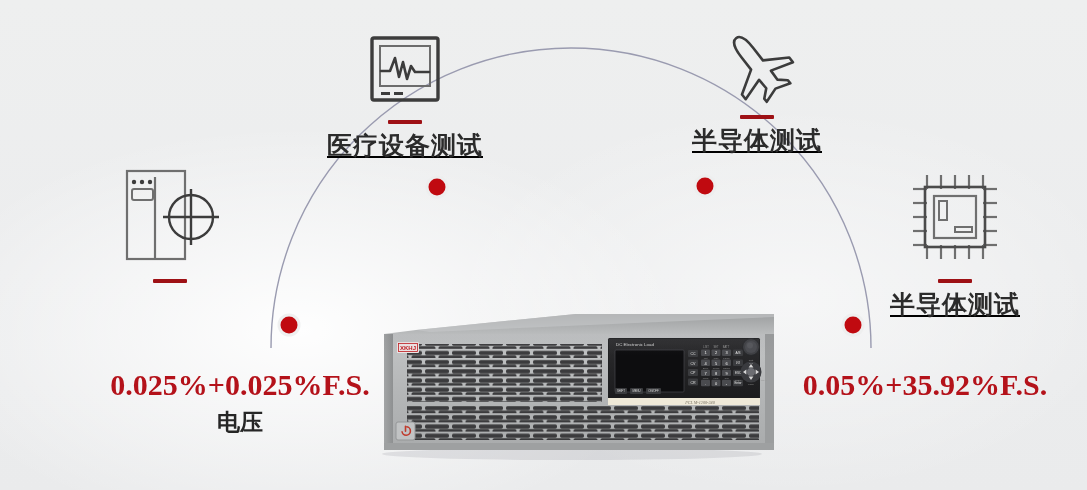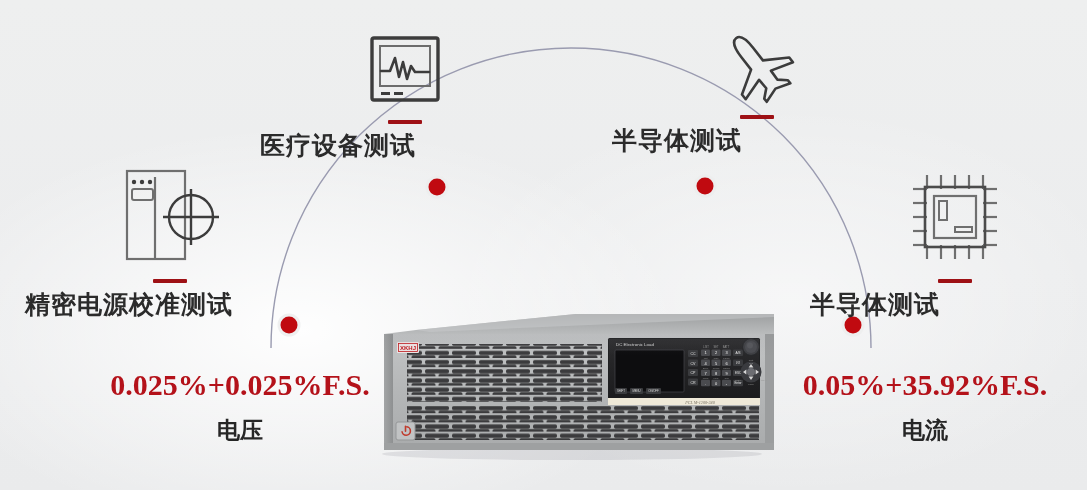--- a/index.html
+++ b/index.html
@@ -18,21 +18,21 @@
 
   
   .arc-layer{position:absolute;left:0;top:0;width:1087px;height:490px;}
   .dot{
     position:absolute;width:17px;height:17px;border-radius:50%;
     background:#c00a10;transform:translate(-50%,-50%);
     box-shadow:0 0 0 3px rgba(236,237,237,0.85);
   }
 
   
-  .node{position:absolute;}
+  .node{position:absolute;text-align:center;text-decoration:underline;}
   .node .ico{display:block;margin:0 auto;}
   .rule{
     width:34px;height:4px;background:#9e1115;margin:10px auto 8px;border-radius:1px;
   }
   .node .label{
     font-size:25px;font-weight:bold;color:#2b2b2b;letter-spacing:1px;
     white-space:nowrap;line-height:1.1;
     font-family:"Liberation Sans","DejaVu Sans",sans-serif;
   }
 
@@ -42,21 +42,21 @@
   #node-semi{left:810px;top:165px;width:290px;}
 
   
   .spec{position:absolute;text-align:center;}
   .spec .value{
     color:#b4121a;font-weight:bold;font-size:30px;white-space:nowrap;
     font-family:"Liberation Serif","DejaVu Serif",serif;
     letter-spacing:0px;line-height:1.15;
   }
   .spec .unit{
-    color:#262626;font-weight:bold;font-size:23px;margin-top:12px;
+    color:#262626;font-weight:bold;font-size:23px;margin-top:4px;
     font-family:"Liberation Sans","DejaVu Sans",sans-serif;
   }
   #spec-left{left:95px;top:368px;width:290px;text-align:center;}
   #spec-right{left:785px;top:368px;width:280px;}
 
   
   #device{position:absolute;left:370px;top:312px;width:404px;height:148px;}
 </style>
 </head>
 <body>
@@ -99,21 +99,20 @@
       <line x1="48" y1="12" x2="48" y2="94" stroke="#6f6f6f" stroke-width="2.2"></line>
       <circle cx="27" cy="17" r="2.2" fill="#3c3c3c"></circle>
       <circle cx="35" cy="17" r="2.2" fill="#3c3c3c"></circle>
       <circle cx="43" cy="17" r="2.2" fill="#3c3c3c"></circle>
       <rect x="25" y="24" width="21" height="11" rx="2" fill="none" stroke="#6f6f6f" stroke-width="2"></rect>
       <circle cx="84" cy="52" r="22" fill="none" stroke="#3c3c3c" stroke-width="2.4"></circle>
       <line x1="84" y1="24" x2="84" y2="80" stroke="#3c3c3c" stroke-width="2.4"></line>
       <line x1="56" y1="52" x2="112" y2="52" stroke="#3c3c3c" stroke-width="2.4"></line>
     </svg>
     <div class="rule"></div>
-    <div class="label">精密电源校准测试</div>
   </div>
 
   <div class="node" id="node-semi">
     <svg class="ico" width="104" height="104" viewBox="0 0 104 104">
       <g stroke="#6f6f6f" stroke-width="2.2">
         <line x1="24" y1="10" x2="24" y2="24"></line>
           <line x1="38" y1="10" x2="38" y2="24"></line>
         <line x1="52" y1="10" x2="52" y2="24"></line>
           <line x1="66" y1="10" x2="66" y2="24"></line>
         <line x1="80" y1="10" x2="80" y2="24"></line>
@@ -141,21 +140,20 @@
     <div class="rule"></div>
     <div class="label">半导体测试</div>
   </div>
 
   <div class="spec" id="spec-left">
     <div class="value">0.025%+0.025%F.S.</div>
     <div class="unit">电压</div>
   </div>
   <div class="spec" id="spec-right">
     <div class="value">0.05%+35.92%F.S.</div>
-    <div class="unit">电流</div>
   </div>
 
   <svg id="device" viewBox="0 0 404 148">
     <defs>
       <linearGradient id="topg" x1="0" y1="0" x2="0" y2="1">
         <stop offset="0" stop-color="#9d9fa0"></stop>
           <stop offset="1" stop-color="#babcbd"></stop>
       </linearGradient>
       <linearGradient id="faceg" x1="0" y1="0" x2="0" y2="1">
         <stop offset="0" stop-color="#c3c5c6"></stop>

